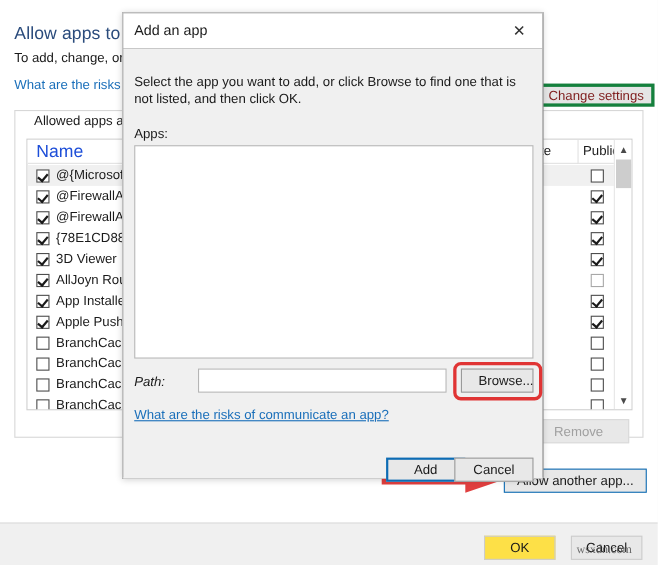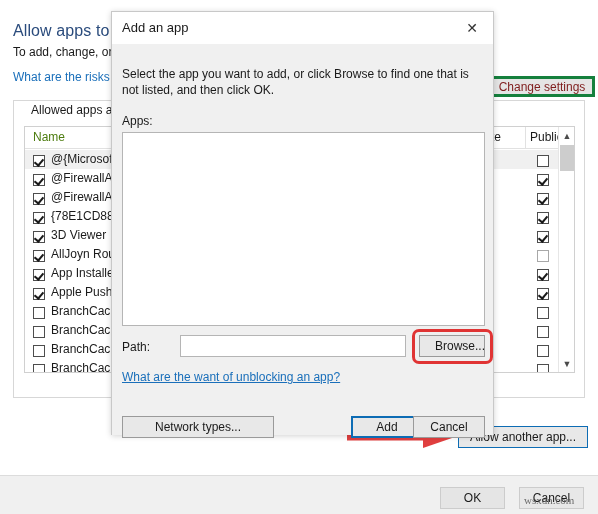--- a/index.html
+++ b/index.html
@@ -55,21 +55,21 @@
     border: 1px solid #d0d0d0; background: #ffffff;
     overflow: hidden;
   }
   .list-header {
     position: absolute; left: 0; top: 0;
     width: 100%; height: 22px;
     background: #ffffff; border-bottom: 1px solid #e1e1e1;
   }
   .col-name {
     position: absolute; left: 8px; top: 3px;
-    font-size: 12px; color: #4d7c0f;
+    font-size: 16px; color: #1d4ed8;
   }
   .col-private {
     position: absolute; left: 466px; top: 3px;
     font-size: 12px; color: #1a1a1a;
   }
   .col-public {
     position: absolute; left: 505px; top: 3px;
     font-size: 12px; color: #1a1a1a;
   }
   .col-div1 { position: absolute; left: 459px; top: 0; width: 1px; height: 22px; background: #e1e1e1; }
@@ -154,21 +154,21 @@
 
   
   .bottom-bar {
     position: absolute; left: 0; top: 475px;
     width: 598px; height: 39px;
     background: #f0f0f0; border-top: 1px solid #dcdcdc;
   }
   .ok-btn {
     position: absolute; left: 440px; top: 487px;
     width: 65px; height: 22px;
-    background: #e5e5e5; border: 1px solid #cccccc;
+    background: #fde047; border: 1px solid #cccccc;
     font-size: 12px; color: #1a1a1a;
     display: flex; align-items: center; justify-content: center;
   }
   .cancel-btn-bg {
     position: absolute; left: 519px; top: 487px;
     width: 65px; height: 22px;
     background: #e8e8e8; border: 1px solid #cccccc;
     font-size: 12px; color: #1a1a1a;
     display: flex; align-items: center; justify-content: center;
   }
@@ -216,21 +216,21 @@
     position: absolute; left: 10px; top: 70px;
     font-size: 12px; color: #1a1a1a;
   }
   .dlg-apps-list {
     position: absolute; left: 10px; top: 88px;
     width: 363px; height: 194px;
     background: #ffffff; border: 1px solid #b5b5b5;
   }
   .dlg-path-label {
     position: absolute; left: 10px; top: 296px;
-    font-size: 12px; color: #1a1a1a;
+    font-size: 12px; color: #1a1a1a; font-style: italic;
   }
   .dlg-path-input {
     position: absolute; left: 68px; top: 291px;
     width: 226px; height: 22px;
     background: #ffffff; border: 1px solid #b5b5b5;
     font-size: 12px; padding: 0 4px;
     font-family: "Liberation Sans", sans-serif;
   }
   .dlg-browse {
     position: absolute; left: 307px; top: 291px;
@@ -362,20 +362,21 @@
         </div>
       </div>
     <div class="vscroll">
       <div class="arrow up">▲</div>
       <div class="thumb"></div>
       <div class="arrow down">▼</div>
     </div>
   </div>
 
   <div class="details-btn">Details...</div>
+  <div class="remove-btn">Remove</div>
   <div class="allow-another">Allow another app...</div>
 
   <svg class="red-arrow" viewBox="0 0 115 26">
     <path d="M2 13 L88 13" stroke="#e03f3f" stroke-width="7" stroke-linecap="butt"></path>
     <path d="M78 2 L110 13 L78 24 Z" fill="#e03f3f"></path>
   </svg>
 
   <div class="bottom-bar"></div>
   <div class="ok-btn">OK</div>
   <div class="cancel-btn-bg">Cancel</div>
@@ -389,21 +390,20 @@
     <div class="dlg-body">
       <div class="dlg-instr">Select the app you want to add, or click Browse to find one that is not listed, and then click OK.</div>
       <div class="dlg-apps-label">Apps:</div>
       <div class="dlg-apps-list"></div>
 
       <div class="dlg-path-label">Path:</div>
       <input class="dlg-path-input" type="text" value="" style="">
       <div class="dlg-browse">Browse...</div>
       <div class="browse-highlight"></div>
 
-      <div class="dlg-risk-link">What are the want of unblocking an app?</div>
-
-      <div class="dlg-nettypes">Network types...</div>
+      <div class="dlg-risk-link">What are the risks of communicate an app?</div>
+
       <div class="dlg-add">Add</div>
       <div class="dlg-cancel">Cancel</div>
     </div>
   </div>
 
 </div>
 
 </body></html>

